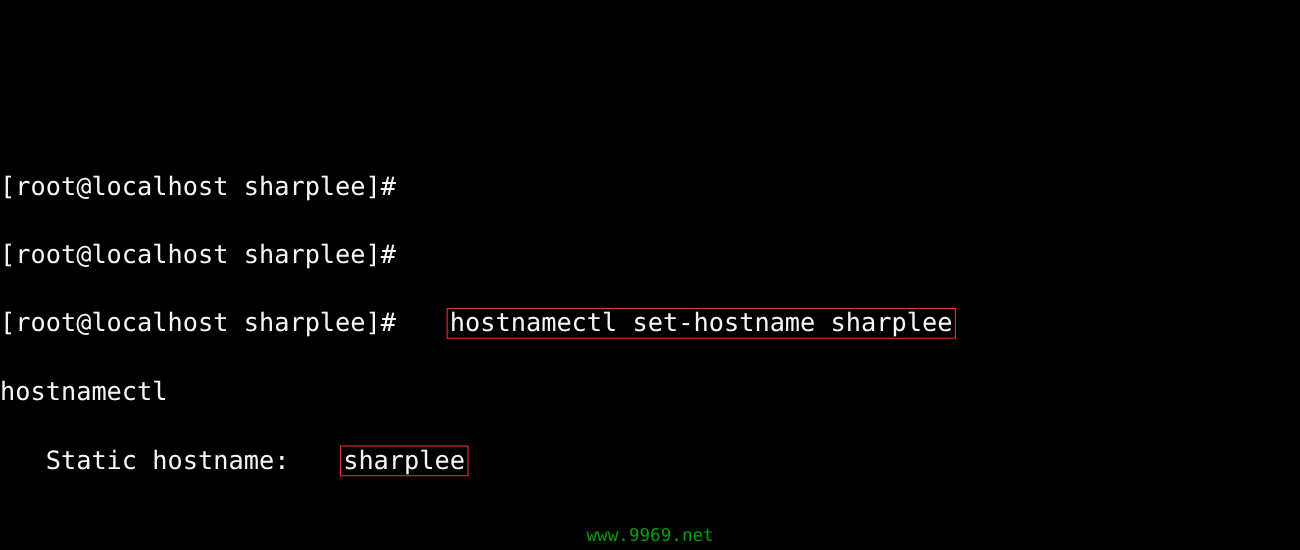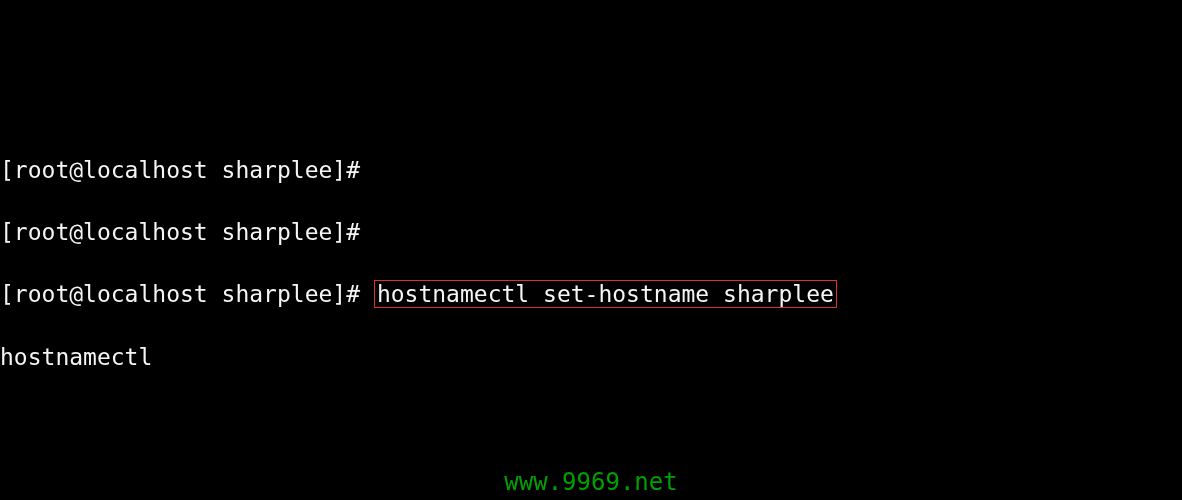--- a/index.html
+++ b/index.html
@@ -19,41 +19,43 @@
       overflow: hidden;
       position: relative;
       white-space: pre;
     }
     .line {
       display: block;
     }
     .highlight-box {
       border: 1.5px solid #e03030;
       padding: 0 2px;
+      margin-left: 32px;
     }
     .watermark {
       position: absolute;
       bottom: 2px;
       left: 50%;
       transform: translateX(-50%);
       color: #00a000;
-      font-size: 24px;
+      font-size: 16px;
       font-family: 'DejaVu Sans Mono', 'Courier New', monospace;
     }
   </style>
 </head>
 <body>
 
 
 
 <div>
 <span class="line">[root@localhost sharplee]#</span>
 <span class="line">[root@localhost sharplee]#</span>
 <span class="line"><span>[root@localhost sharplee]# </span><span class="highlight-box">hostnamectl set-hostname sharplee</span></span>
 <span class="line">hostnamectl</span>
+<span class="line"><span>   Static hostname: </span><span class="highlight-box">sharplee</span></span>
 
 
 
 
 
 
 
 </div>
 
 <div class="watermark">www.9969.net</div>

